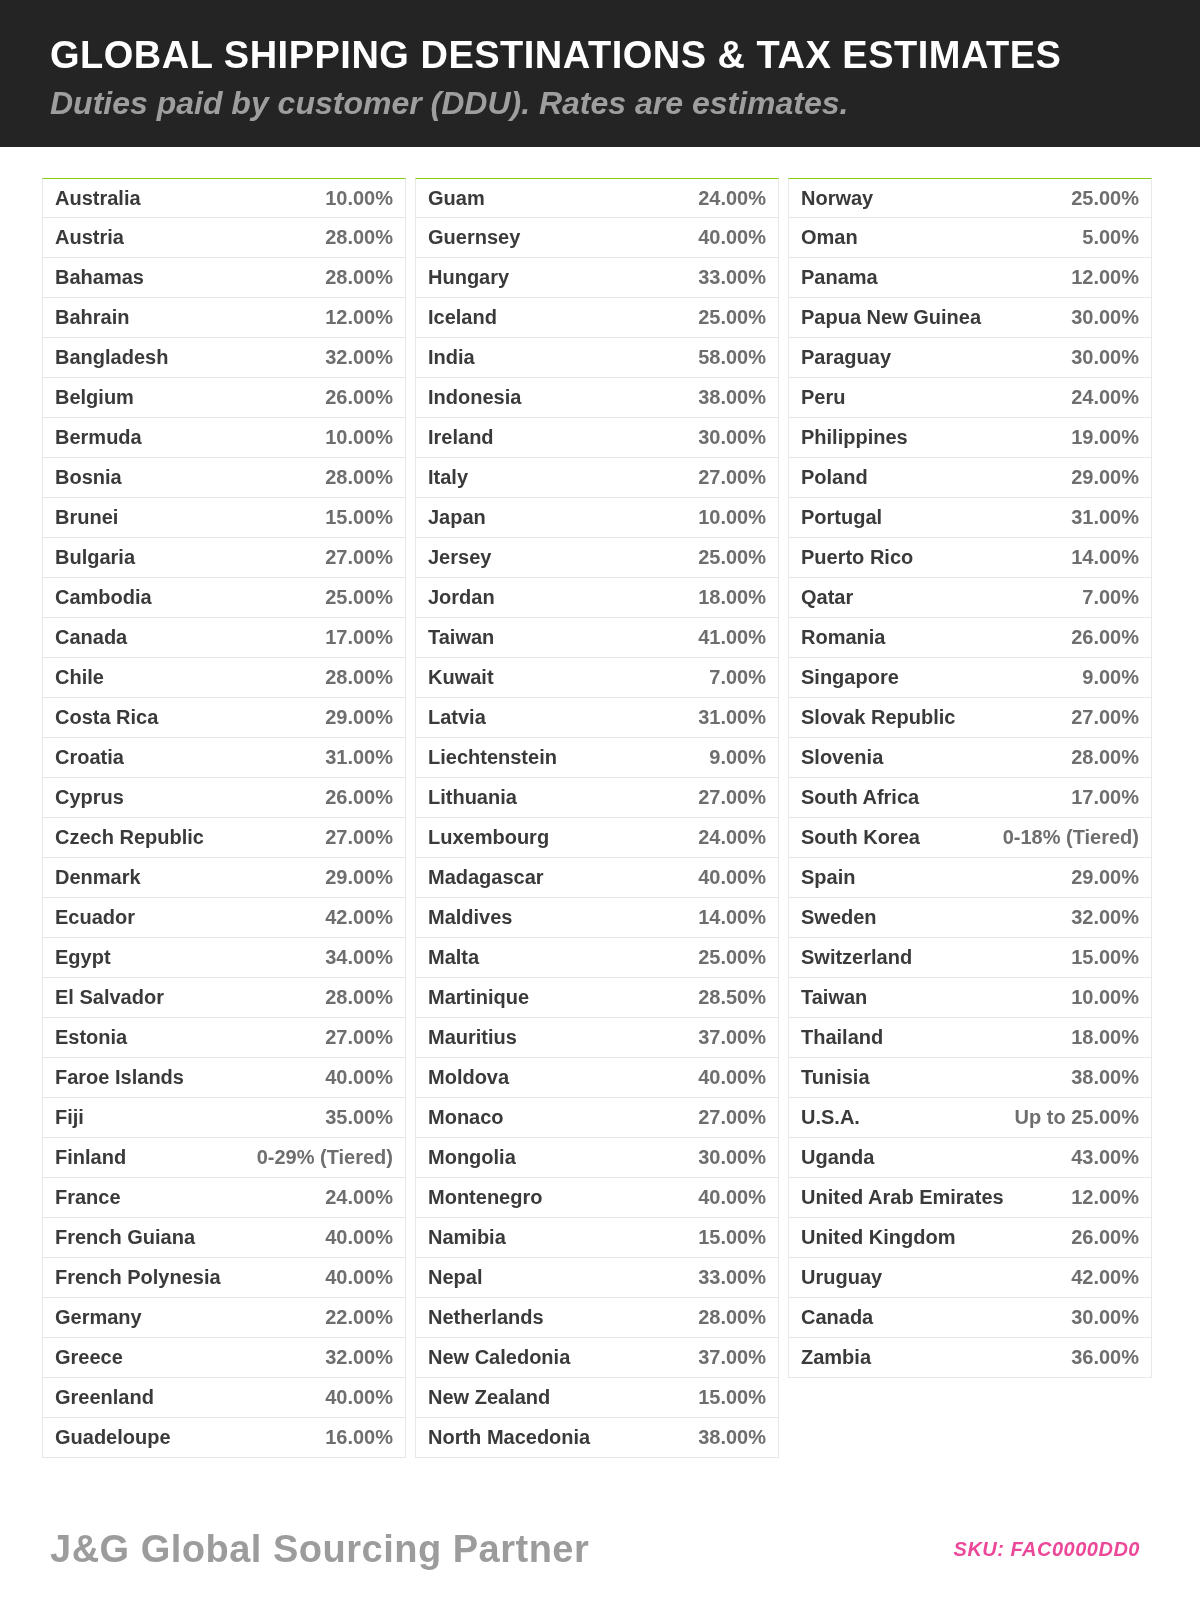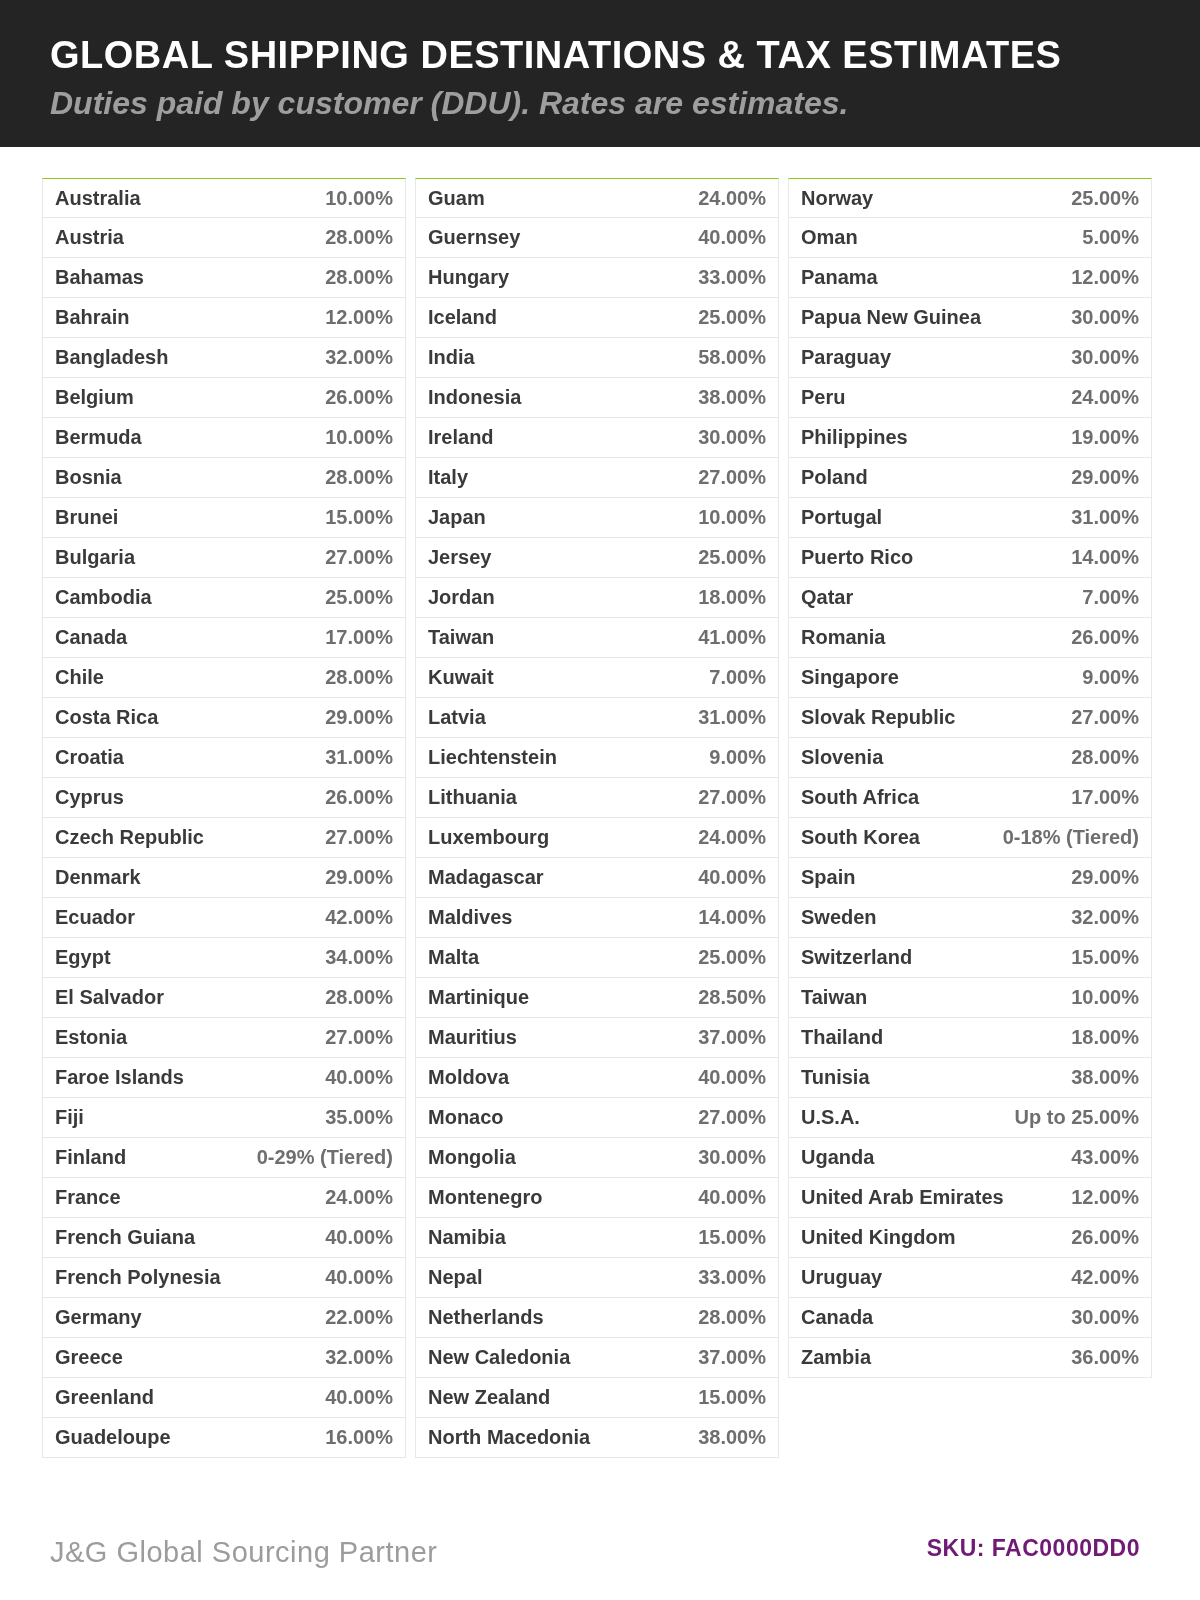--- a/index.html
+++ b/index.html
@@ -78,30 +78,30 @@
   
   .footer{
     position:absolute;
     left:50px;right:60px;top:1528px;
     display:flex;
     align-items:center;
     justify-content:space-between;
   }
   .brand{
     color:#9c9c9c;
-    font-size:29px;
-    font-weight:normal;
-    letter-spacing:0.5px;
-    margin-top:8px;
-  }
-  .sku{
-    color:#701a75;
-    font-size:23px;
+    font-size:38px;
     font-weight:bold;
     letter-spacing:0.5px;
+  }
+  .sku{
+    color:#ec4899;
+    font-size:20px;
+    font-weight:bold;
+    letter-spacing:0.5px;
+    font-style:italic;
   }
 </style>
 </head>
 <body>
 
 <div class="page">
 
   <div class="header">
     <div class="title">GLOBAL SHIPPING DESTINATIONS &amp; TAX ESTIMATES</div>
     <div class="subtitle">Duties paid by customer (DDU). Rates are estimates.</div>

